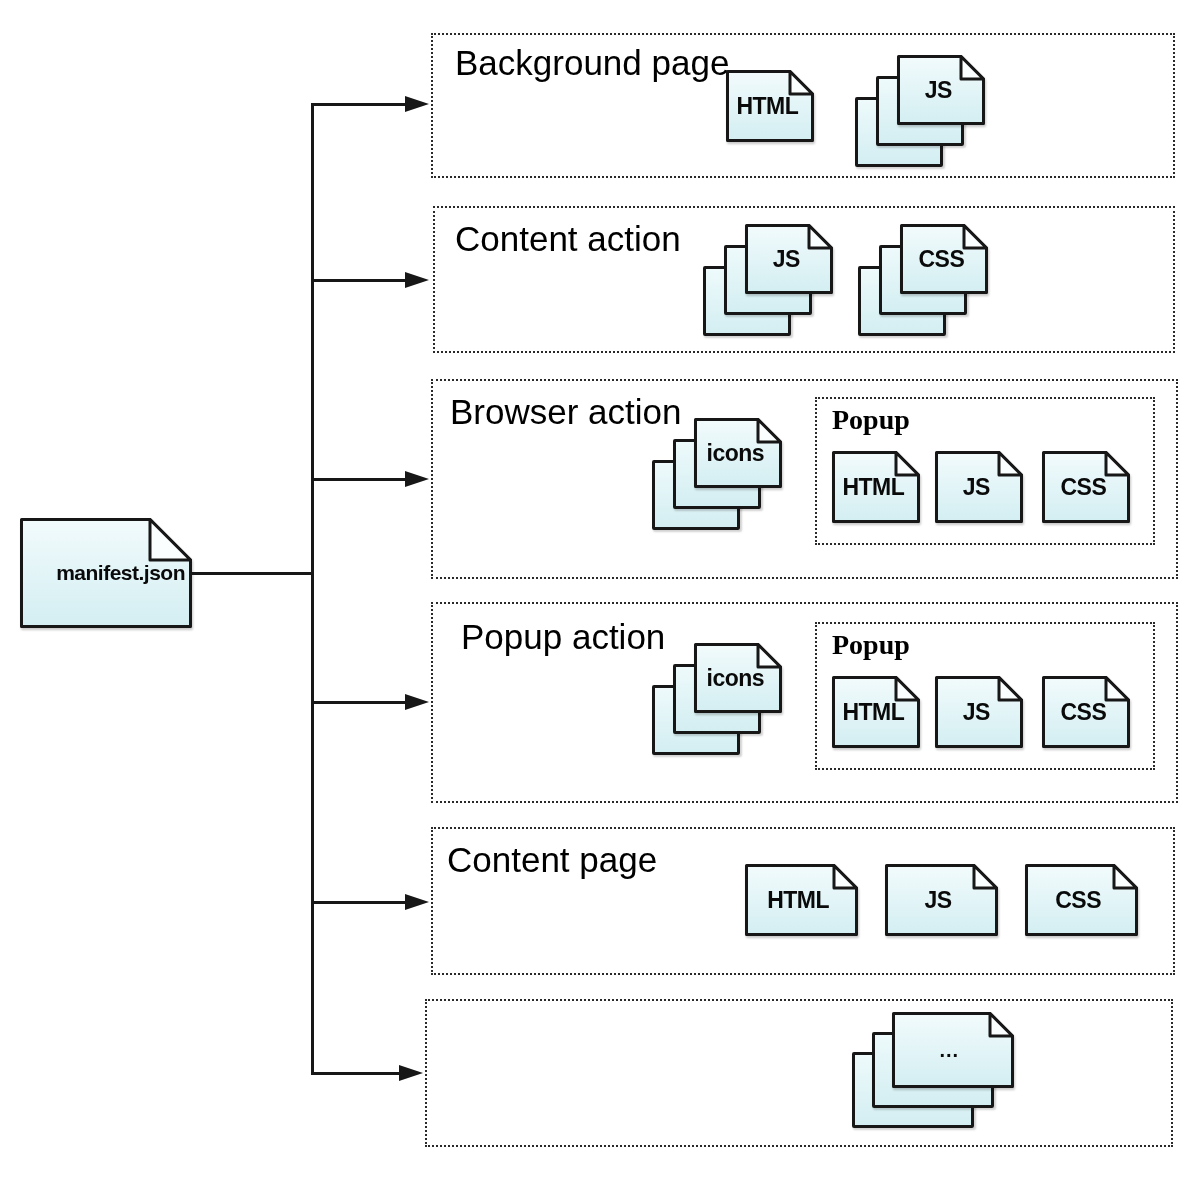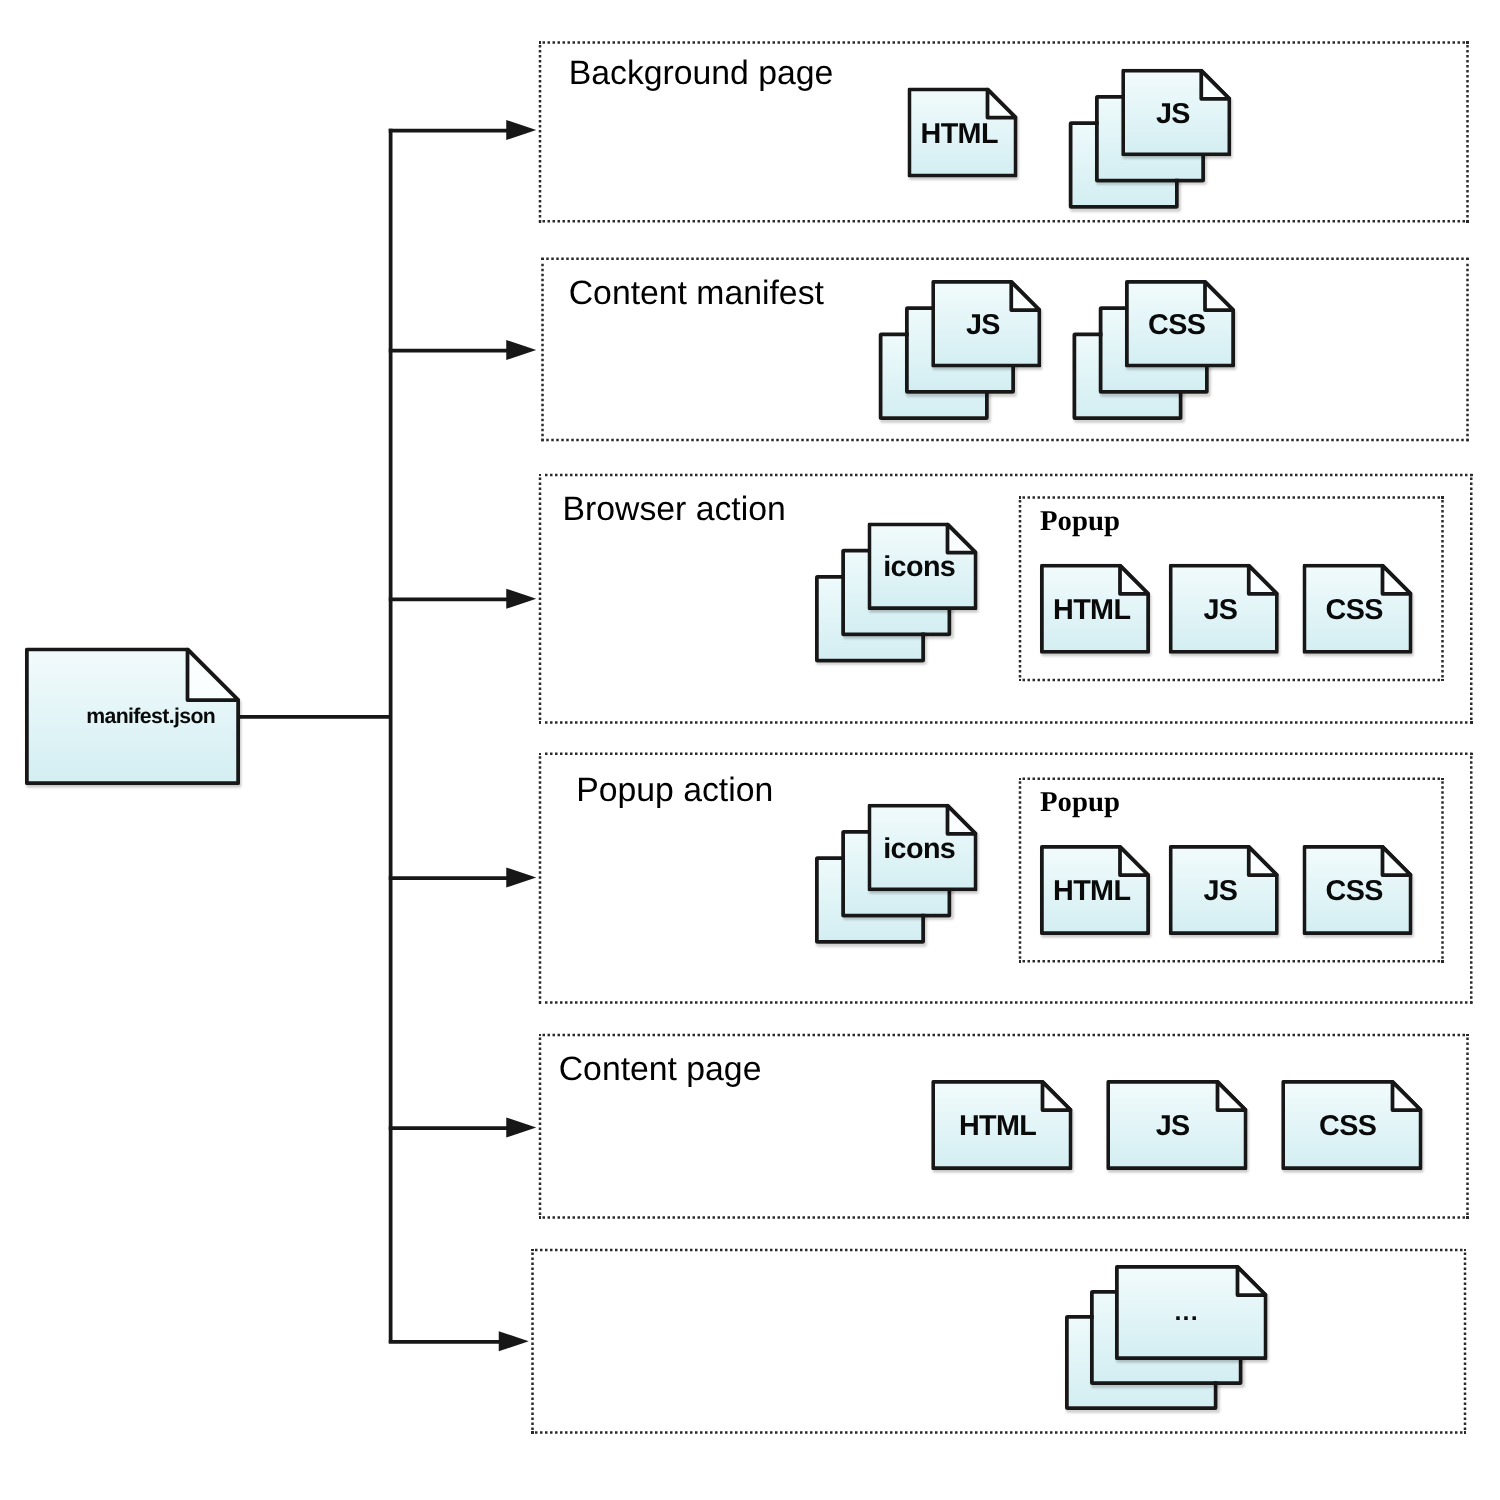--- a/index.html
+++ b/index.html
@@ -3,36 +3,36 @@
 <meta charset="utf-8">
 <style>
   html,body{margin:0;padding:0;background:#ffffff;}
   *{box-sizing:border-box;}
   #canvas{
     position:relative;width:1200px;height:1200px;background:#ffffff;
     font-family:"Liberation Sans", sans-serif;color:#000;overflow:hidden;
   }
   
   .box{position:absolute;border:2px dotted #2a2a2a;background:transparent;}
-  .section-label{position:absolute;font-size:27px;line-height:1.1;color:#000;white-space:nowrap;text-align:center;}
-  .popup-label{position:absolute;font-family:"Liberation Serif", serif;font-weight:bold;font-size:23px;white-space:nowrap;}
+  .section-label{position:absolute;font-size:35px;line-height:1.1;color:#000;white-space:nowrap;text-align:center;}
+  .popup-label{position:absolute;font-family:"Liberation Serif", serif;font-weight:bold;font-size:28px;white-space:nowrap;}
   
   .hline{position:absolute;height:3px;background:#171717;}
   .vline{position:absolute;width:3px;background:#171717;}
   .ahead{position:absolute;width:0;height:0;border-top:8px solid transparent;
          border-bottom:8px solid transparent;border-left:24px solid #171717;}
   
   .file{position:absolute;filter:drop-shadow(1.5px 2px 1px rgba(0,0,0,.22));}
   .file svg{position:absolute;left:0;top:0;width:100%;height:100%;}
   .file-label{
     position:absolute;left:0;right:6%;top:0;bottom:0;
     display:flex;align-items:center;justify-content:center;
     font-weight:bold;font-size:23px;letter-spacing:-.5px;color:#0a0a0a;
   }
-  .manifest .file-label{font-size:17px;right:4%;margin-left:36px;}
+  .manifest .file-label{font-size:21px;right:4%;margin-left:36px;}
   .stack{position:absolute;}
   .bfile{
     position:absolute;border:3px solid #171717;border-radius:2px;
     background:linear-gradient(180deg,#eefafb 0%,#d3eef2 100%);
     box-shadow:1.5px 2px 2px rgba(0,0,0,.18);
   }
   .stack-sq .bfile{width:88px;height:70px;}
   .stack-wide .bfile{width:122px;height:76px;}
   .dots-label{font-size:20px;letter-spacing:1px;}
 </style>
@@ -94,21 +94,21 @@
     <div class="file" style="left:42px;top:0;width:88px;height:70px">
         <svg viewBox="0 0 88 70" aria-hidden="true">
           <path d="M1.5 1.5 H64 L86.5 24 V68.5 H1.5 Z" fill="url(#fgrad)" stroke="#171717" stroke-width="3" stroke-linejoin="round"></path>
           <path d="M64 1.5 V24 H86.5 Z" fill="#fbfeff" stroke="#171717" stroke-width="3" stroke-linejoin="round"></path>
         </svg>
       <span class="file-label">JS</span>
     </div>
   </div>
 
   <div class="box" style="left:433px;top:206px;width:742px;height:147px"></div>
-  <div class="section-label" style="left:455px;top:220px">Content manifest</div>
+  <div class="section-label" style="left:455px;top:220px">Content action</div>
   <div class="stack stack-sq" style="left:703px;top:224px;width:130px;height:112px">
     <div class="bfile" style="left:0;top:42px"></div>
     <div class="bfile" style="left:21px;top:21px"></div>
     <div class="file" style="left:42px;top:0;width:88px;height:70px">
         <svg viewBox="0 0 88 70" aria-hidden="true">
           <path d="M1.5 1.5 H64 L86.5 24 V68.5 H1.5 Z" fill="url(#fgrad)" stroke="#171717" stroke-width="3" stroke-linejoin="round"></path>
           <path d="M64 1.5 V24 H86.5 Z" fill="#fbfeff" stroke="#171717" stroke-width="3" stroke-linejoin="round"></path>
         </svg>
       <span class="file-label">JS</span>
     </div>

